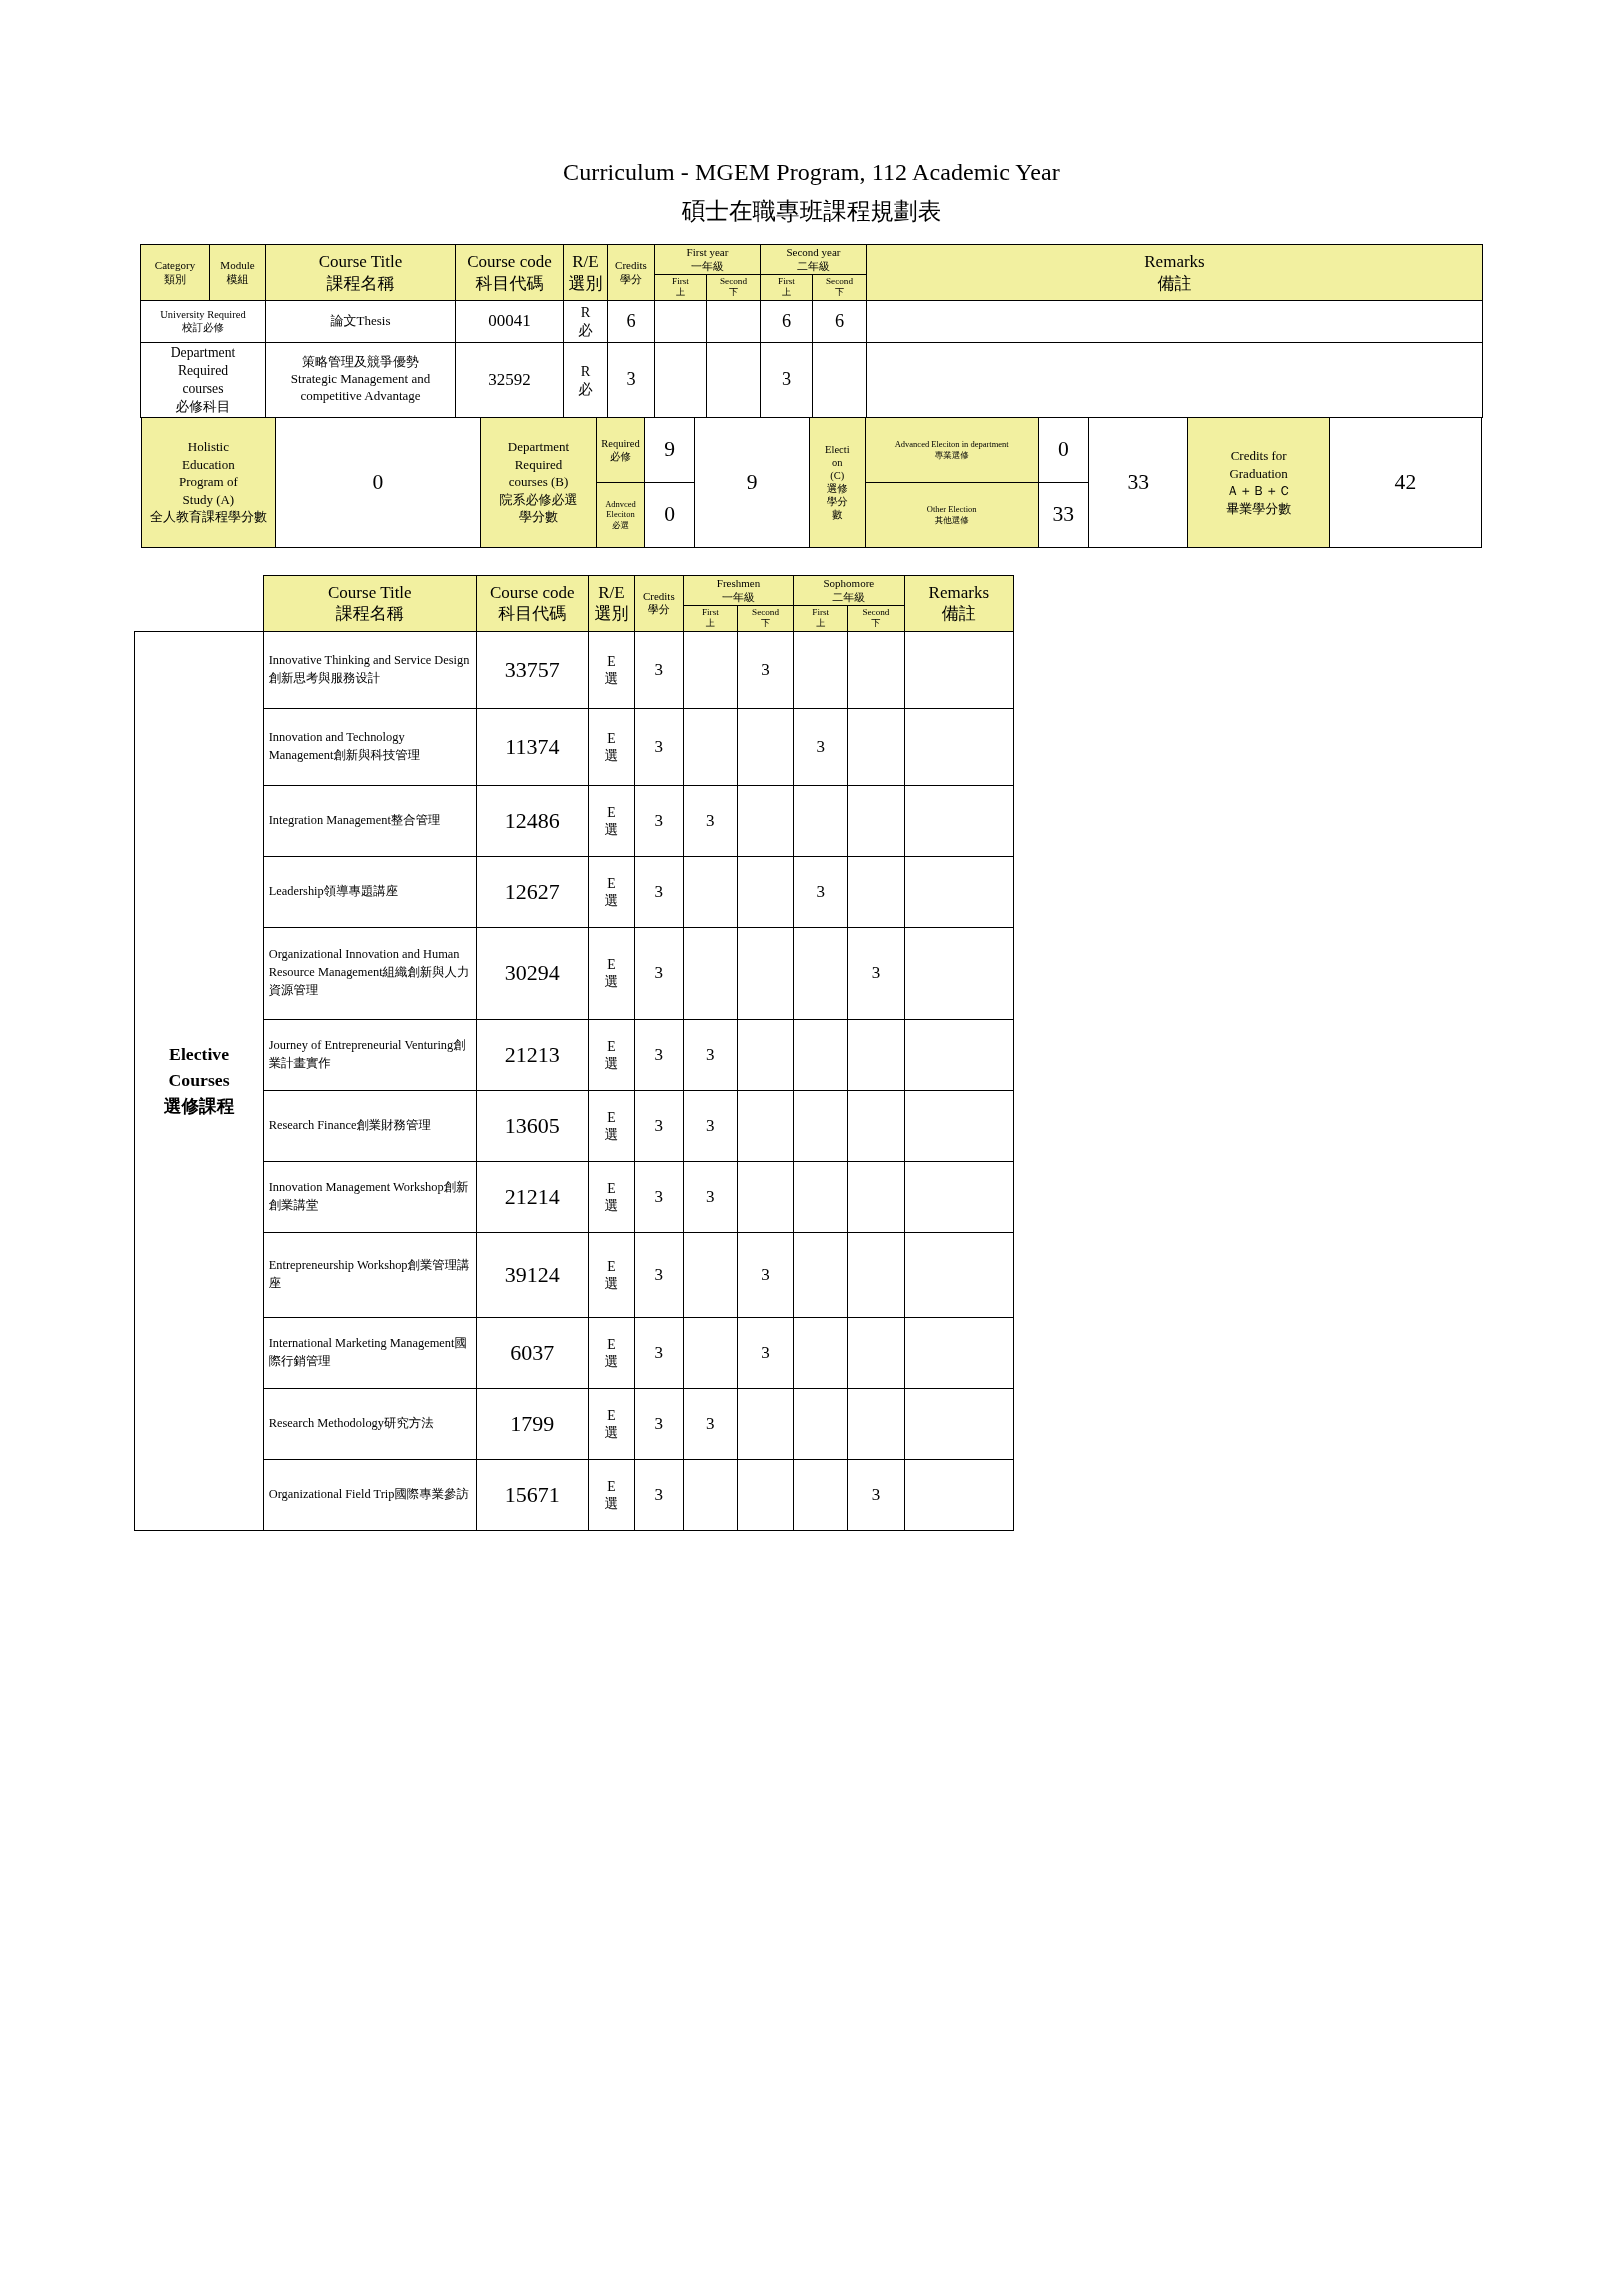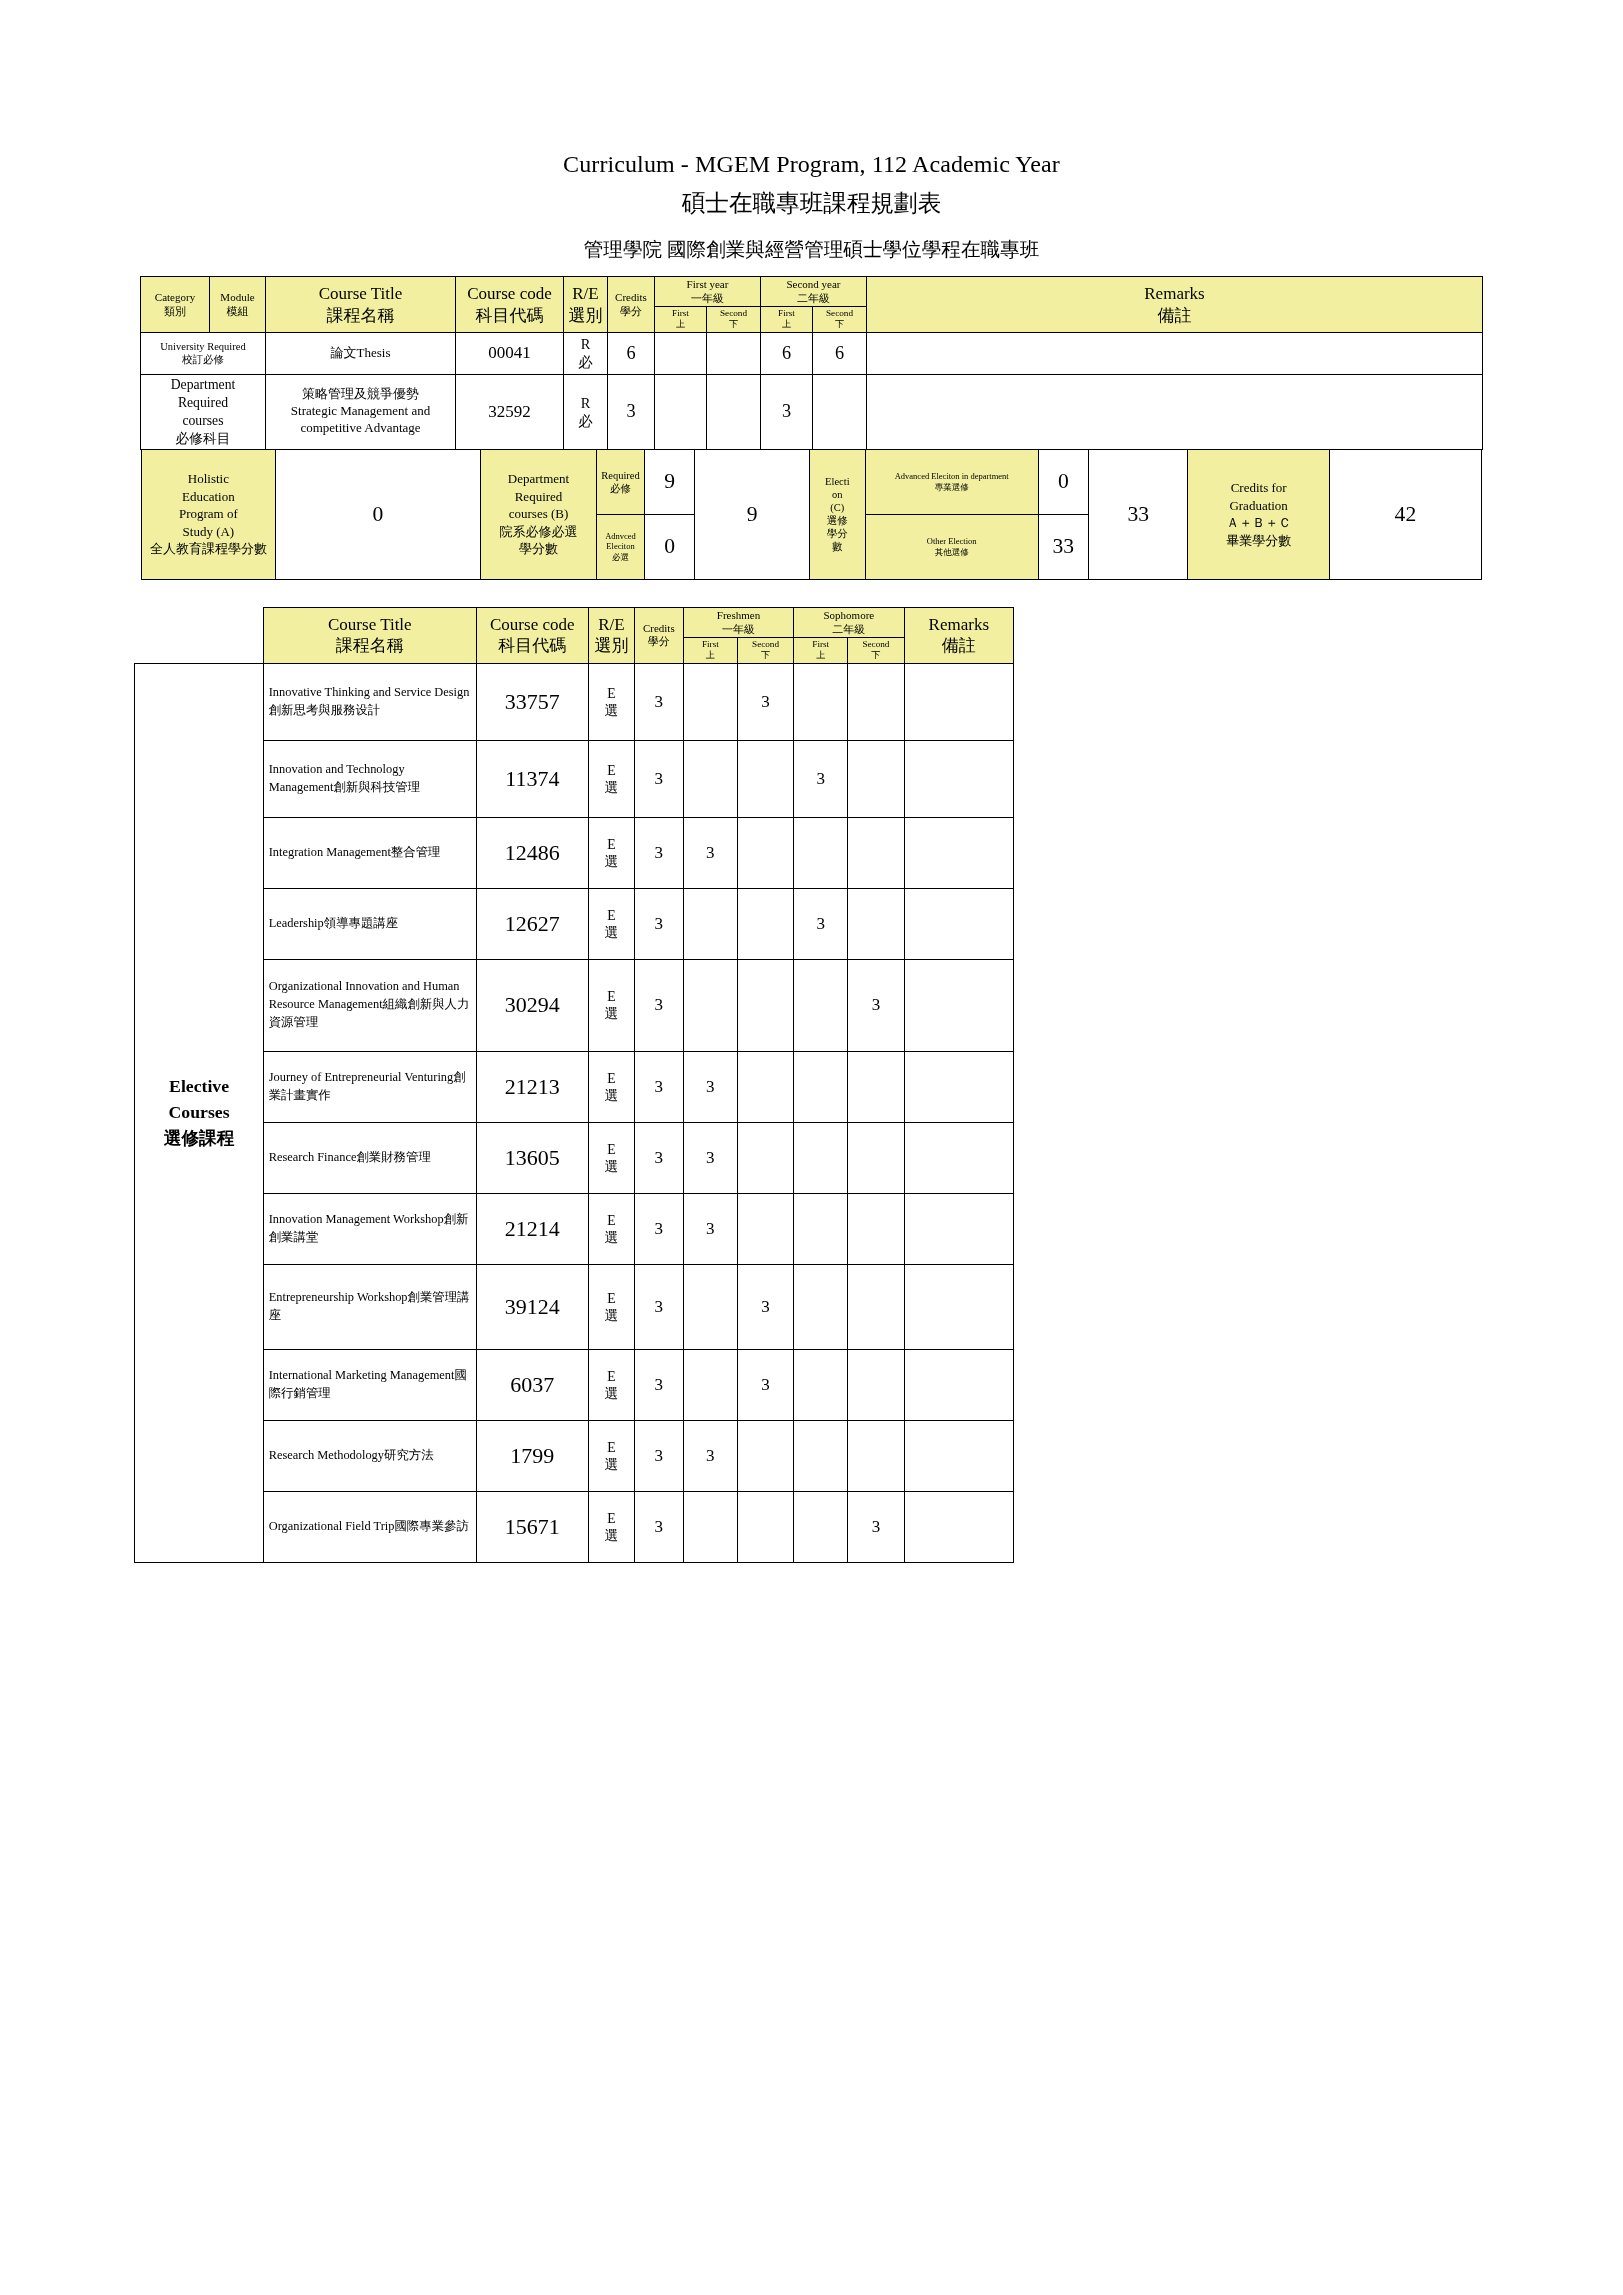--- a/index.html
+++ b/index.html
@@ -13,20 +13,21 @@
     font-family: "Liberation Serif", serif;
     color: #000000;
     position: relative;
   }
   .page {
     position: relative;
     width: 1623px;
     height: 2148px;
     box-sizing: border-box;
     padding: 151px 0 0 0;
+    margin-top: 8px;
   }
   .title-block {
     text-align: center;
   }
   .title-en {
     font-size: 24px;
     letter-spacing: 0.1px;
     margin-bottom: 9.2px;
   }
   .title-zh {
@@ -146,21 +147,20 @@
   }
 </style>
 </head>
 <body>
 
 <div class="page">
 
   <div class="title-block">
     <div class="title-en">Curriculum - MGEM Program, 112 Academic Year</div>
     <div class="title-zh">碩士在職專班課程規劃表</div>
-    <div class="subtitle-zh">管理學院 國際創業與經營管理碩士學位學程在職專班</div>
   </div>
 
   <table class="tbl-top">
     <colgroup>
       <col style="width:69px">
       <col style="width:56px">
       <col style="width:190px">
       <col style="width:108px">
       <col style="width:44px">
       <col style="width:47px">

